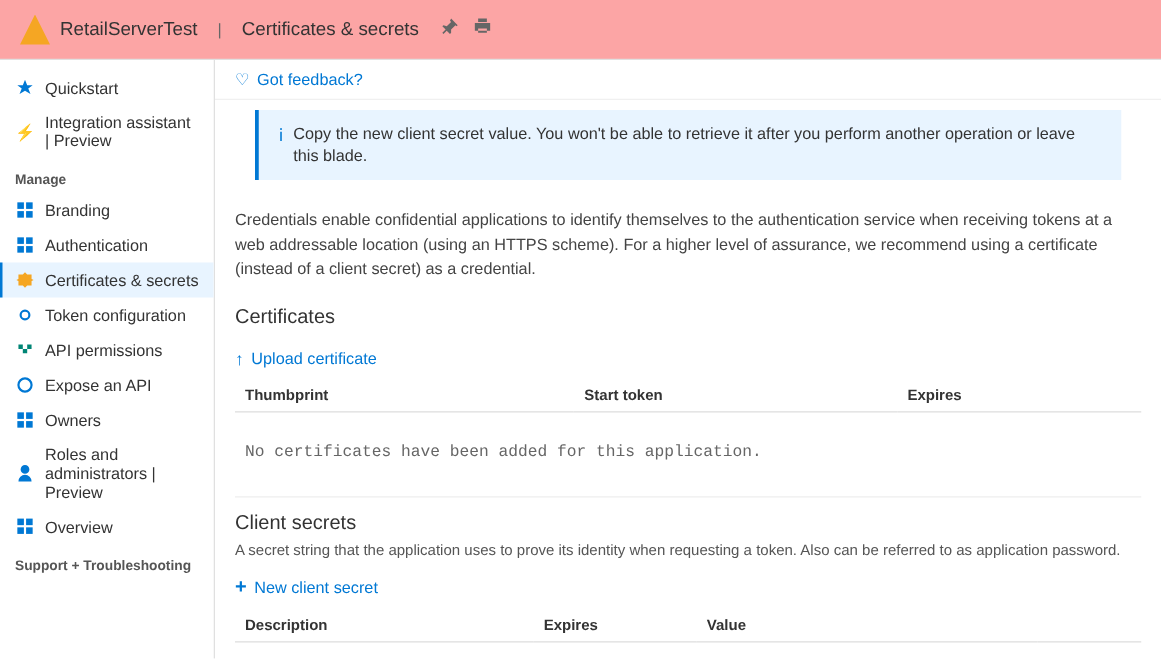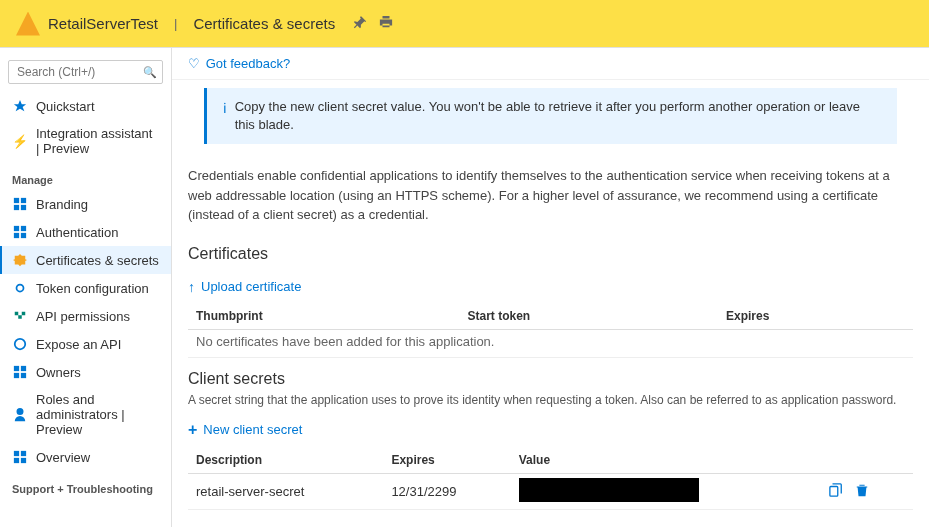--- a/index.html
+++ b/index.html
@@ -1,21 +1,21 @@
 <!DOCTYPE html>
 <html><head>
   <meta charset="utf-8">
   <style>
     * { box-sizing: border-box; margin: 0; padding: 0; }
     body { font-family: 'Segoe UI', Arial, sans-serif; font-size: 13px; color: #333; background: #fff; display: flex; flex-direction: column; height: 527px; overflow: hidden; }
 
     
     .top-header {
       display: flex; align-items: center; padding: 8px 16px; border-bottom: 1px solid #e0e0e0;
-      background: #fde047; min-height: 48px; gap: 8px;
+      background: #fca5a5; min-height: 48px; gap: 8px;
     }
     .app-icon { width: 24px; height: 24px; background: #f5a623; clip-path: polygon(50% 0%, 0% 100%, 100% 100%); flex-shrink: 0; }
     .header-title { font-size: 15px; font-weight: 400; color: #333; }
     .header-sep { color: #666; margin: 0 8px; }
     .header-actions { display: flex; gap: 8px; margin-left: 8px; }
     .header-icon-btn { background: none; border: none; cursor: pointer; color: #666; font-size: 16px; padding: 2px; }
 
     
     .main-layout { display: flex; flex: 1; overflow: hidden; }
 
@@ -47,21 +47,21 @@
 
     .section-header { padding: 8px 16px 4px; }
     .section-title { font-size: 16px; font-weight: 400; color: #333; margin-bottom: 4px; }
     .section-desc { font-size: 12px; color: #555; line-height: 1.4; }
 
     .action-link { display: inline-flex; align-items: center; gap: 6px; color: #0078d4; font-size: 13px; padding: 8px 16px; cursor: pointer; text-decoration: none; }
 
     .table-container { padding: 0 16px; }
     table { width: 100%; border-collapse: collapse; }
     th { font-size: 12px; font-weight: 700; color: #333; text-align: left; padding: 6px 8px; border-bottom: 1px solid #ddd; }
-    td { font-size: 13px; padding: 4px 8px; border-bottom: 1px solid #eee; vertical-align: middle; }
+    td { font-size: 13px; padding: 24px 8px; border-bottom: 1px solid #eee; vertical-align: middle; font-family: Liberation Mono, monospace; }
     .empty-row td { color: #666; font-style: normal; border-bottom: none; }
 
     .secret-value-box { background: #000; width: 180px; height: 24px; display: inline-block; }
 
     .action-icons { display: flex; gap: 8px; }
     .action-icon-btn { background: none; border: none; cursor: pointer; color: #0078d4; font-size: 14px; padding: 2px; }
 
     .divider { border: none; border-top: 1px solid #eee; margin: 8px 16px; }
   </style>
 </head>
@@ -83,24 +83,20 @@
           <path d="M4 1h8v3H4zM1 5h14v7H1zM4 14h8v-4H4z"></path>
         </svg>
     </button>
   </div>
 </div>
 
 <div class="main-layout">
 
   <div class="sidebar">
 
-    <div class="search-box">
-      <input type="text" placeholder="Search (Ctrl+/)" style="">
-      <span class="search-icon-inner">🔍</span>
-    </div>
 
     <div class="nav-item">
       <span class="nav-icon icon-blue">
         <svg width="14" height="14" viewBox="0 0 16 16" fill="currentColor">
             <path d="M8 1l2 5h5l-4 3 2 5-5-3-5 3 2-5-4-3h5z"></path>
           </svg>
       </span>
       <span>Quickstart</span>
     </div>
     <div class="nav-item">

